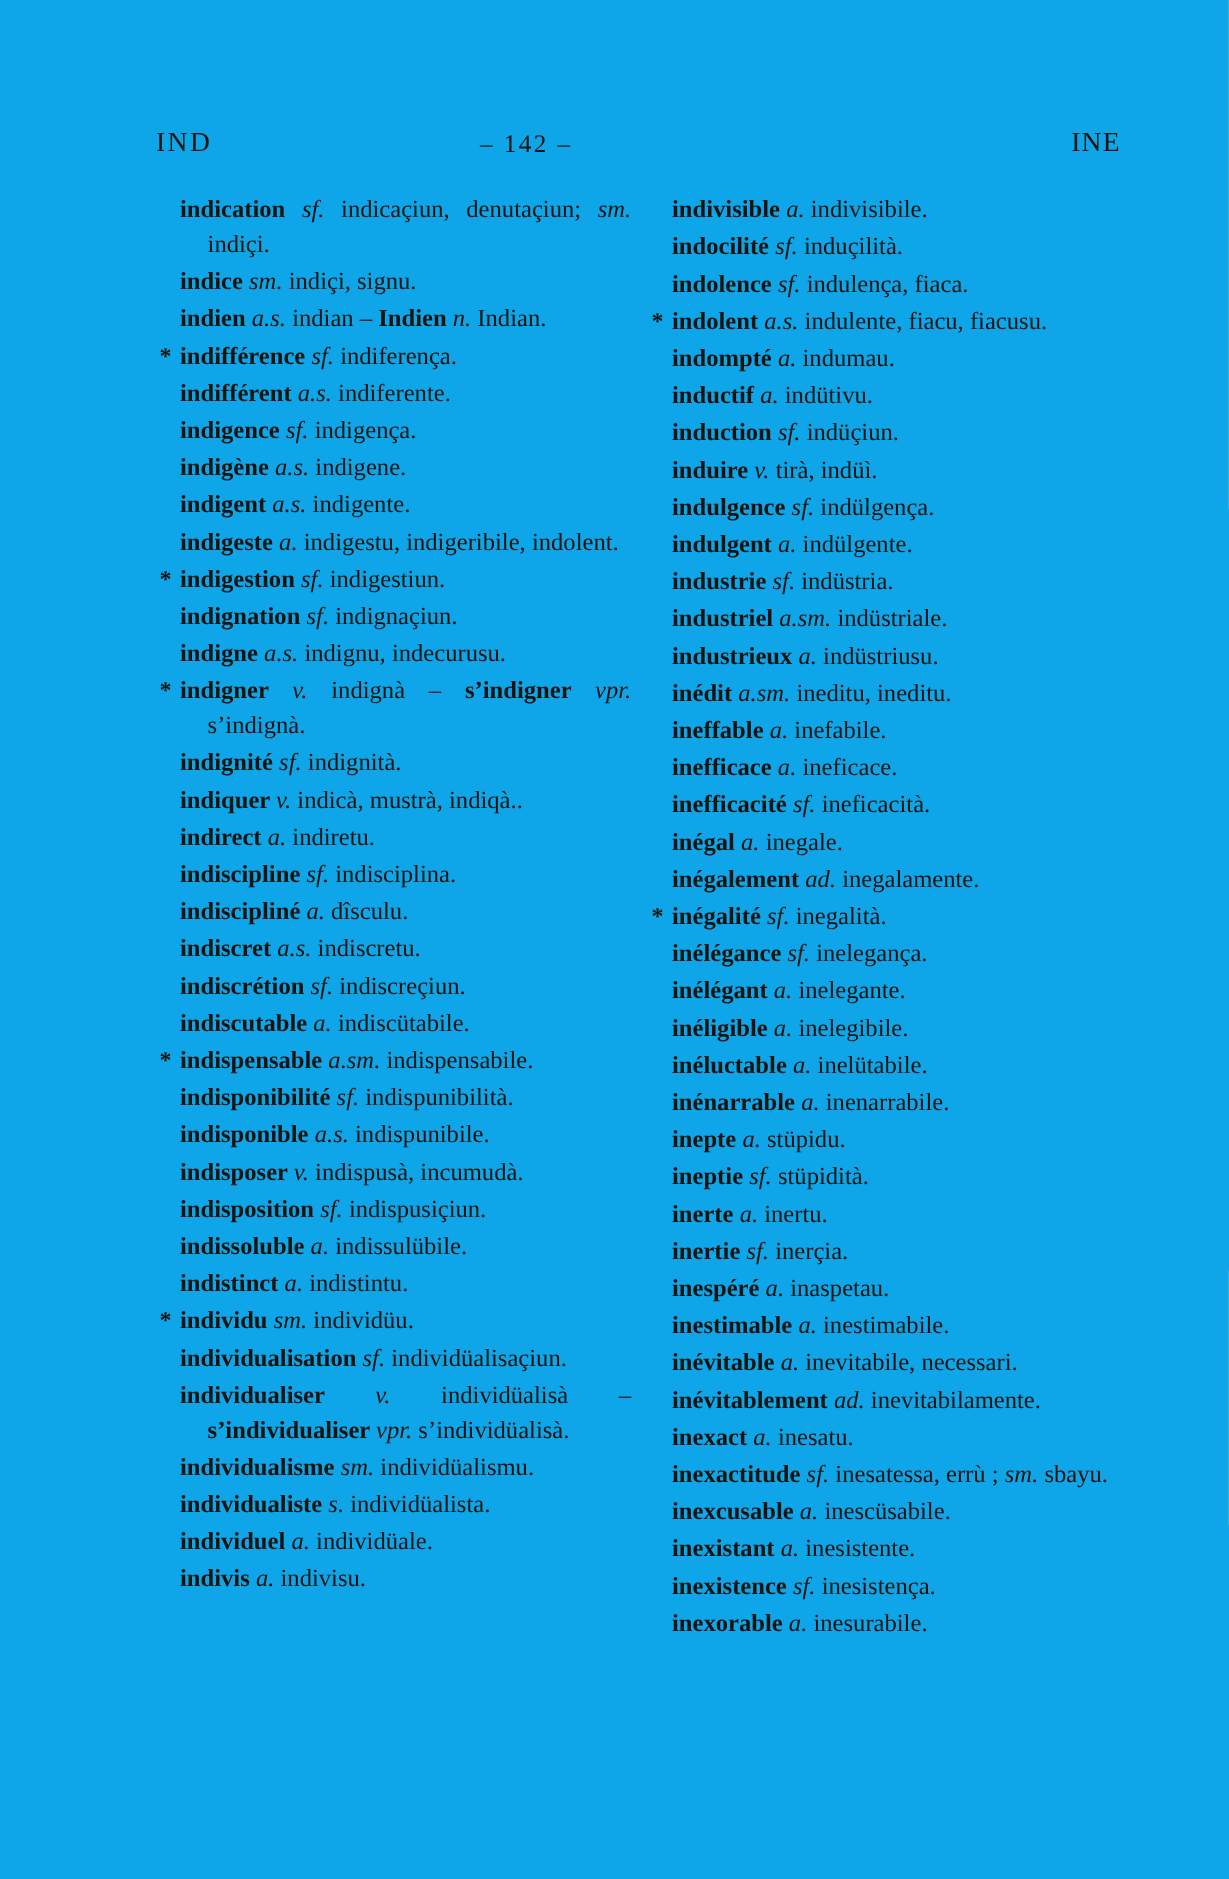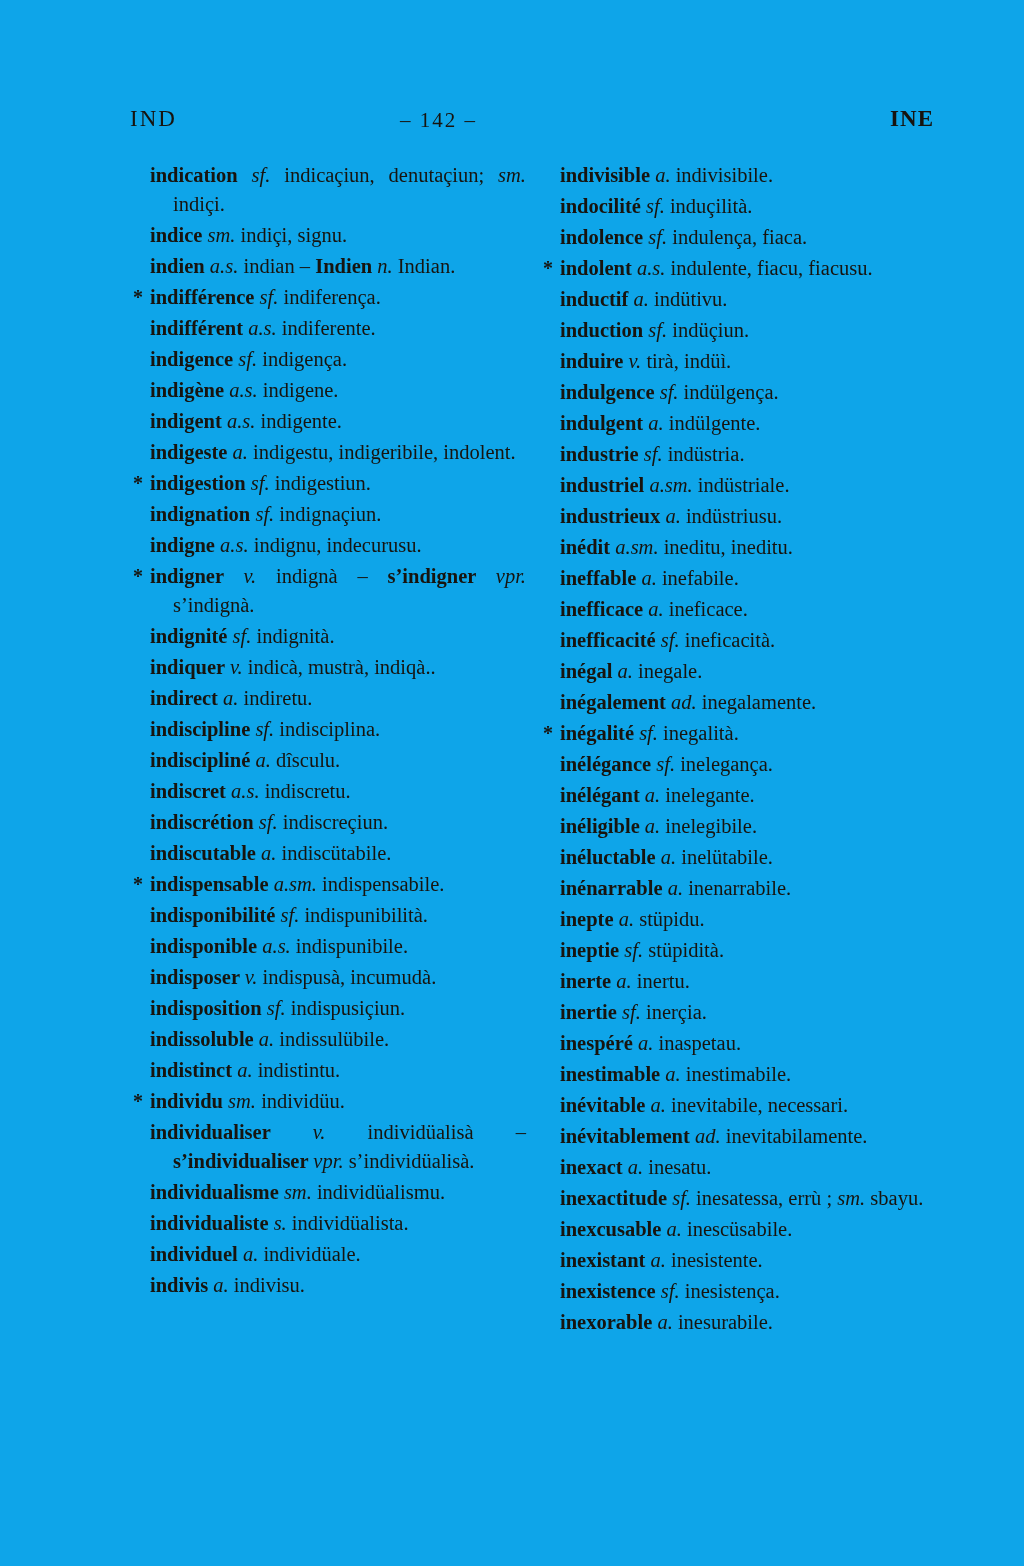--- a/index.html
+++ b/index.html
@@ -39,21 +39,20 @@
     top: 2px;
     text-align: center;
     font-size: 21px;
     letter-spacing: 2px;
   }
   .rh-right {
     position: absolute;
     right: 90px;
     top: 0;
     letter-spacing: 1px;
-    font-weight: bold;
   }
   .col {
     position: absolute;
     top: 161px;
   }
   .col-left {
     left: 150px;
     width: 376px;
   }
   .col-right {
@@ -113,31 +112,33 @@
       <p class="entry"><span class="b">indiscrétion </span><span class="i">sf.</span><span class="r"> indiscreçiun.</span></p>
       <p class="entry"><span class="b">indiscutable </span><span class="i">a.</span><span class="r"> indiscütabile.</span></p>
       <p class="entry"><span class="star">*</span><span class="b">indispensable </span><span class="i">a.sm.</span><span class="r"> indispensabile.</span></p>
       <p class="entry"><span class="b">indisponibilité </span><span class="i">sf.</span><span class="r"> indispunibilità.</span></p>
       <p class="entry"><span class="b">indisponible </span><span class="i">a.s.</span><span class="r"> indispunibile.</span></p>
       <p class="entry"><span class="b">indisposer </span><span class="i">v.</span><span class="r"> indispusà, incumudà.</span></p>
       <p class="entry"><span class="b">indisposition </span><span class="i">sf.</span><span class="r"> indispusiçiun.</span></p>
       <p class="entry"><span class="b">indissoluble </span><span class="i">a.</span><span class="r"> indissulübile.</span></p>
       <p class="entry"><span class="b">indistinct </span><span class="i">a.</span><span class="r"> indistintu.</span></p>
       <p class="entry"><span class="star">*</span><span class="b">individu </span><span class="i">sm.</span><span class="r"> individüu.</span></p>
+      <p class="entry"><span class="b">individualisation </span><span class="i">sf.</span><span class="r"> individüalisaçiun.</span></p>
       <p class="entry"><span class="b">individualiser </span><span class="i">v.</span><span class="r"> individüalisà – </span><span class="b">s’individualiser </span><span class="i">vpr.</span><span class="r"> s’individüalisà.</span></p>
       <p class="entry"><span class="b">individualisme </span><span class="i">sm.</span><span class="r"> individüalismu.</span></p>
       <p class="entry"><span class="b">individualiste </span><span class="i">s.</span><span class="r"> individüalista.</span></p>
       <p class="entry"><span class="b">individuel </span><span class="i">a.</span><span class="r"> individüale.</span></p>
       <p class="entry"><span class="b">indivis </span><span class="i">a.</span><span class="r"> indivisu.</span></p>
     </div>
   <div class="col col-right" id="col1">
       <p class="entry"><span class="b">indivisible </span><span class="i">a.</span><span class="r"> indivisibile.</span></p>
       <p class="entry"><span class="b">indocilité </span><span class="i">sf.</span><span class="r"> induçilità.</span></p>
       <p class="entry"><span class="b">indolence </span><span class="i">sf.</span><span class="r"> indulença, fiaca.</span></p>
       <p class="entry"><span class="star">*</span><span class="b">indolent </span><span class="i">a.s.</span><span class="r"> indulente, fiacu, fiacusu.</span></p>
+      <p class="entry"><span class="b">indompté </span><span class="i">a.</span><span class="r"> indumau.</span></p>
       <p class="entry"><span class="b">inductif </span><span class="i">a.</span><span class="r"> indütivu.</span></p>
       <p class="entry"><span class="b">induction </span><span class="i">sf.</span><span class="r"> indüçiun.</span></p>
       <p class="entry"><span class="b">induire </span><span class="i">v.</span><span class="r"> tirà, indüì.</span></p>
       <p class="entry"><span class="b">indulgence </span><span class="i">sf.</span><span class="r"> indülgença.</span></p>
       <p class="entry"><span class="b">indulgent </span><span class="i">a.</span><span class="r"> indülgente.</span></p>
       <p class="entry"><span class="b">industrie </span><span class="i">sf.</span><span class="r"> indüstria.</span></p>
       <p class="entry"><span class="b">industriel </span><span class="i">a.sm.</span><span class="r"> indüstriale.</span></p>
       <p class="entry"><span class="b">industrieux </span><span class="i">a.</span><span class="r"> indüstriusu.</span></p>
       <p class="entry"><span class="b">inédit </span><span class="i">a.sm.</span><span class="r"> ineditu, ineditu.</span></p>
       <p class="entry"><span class="b">ineffable </span><span class="i">a.</span><span class="r"> inefabile.</span></p>

